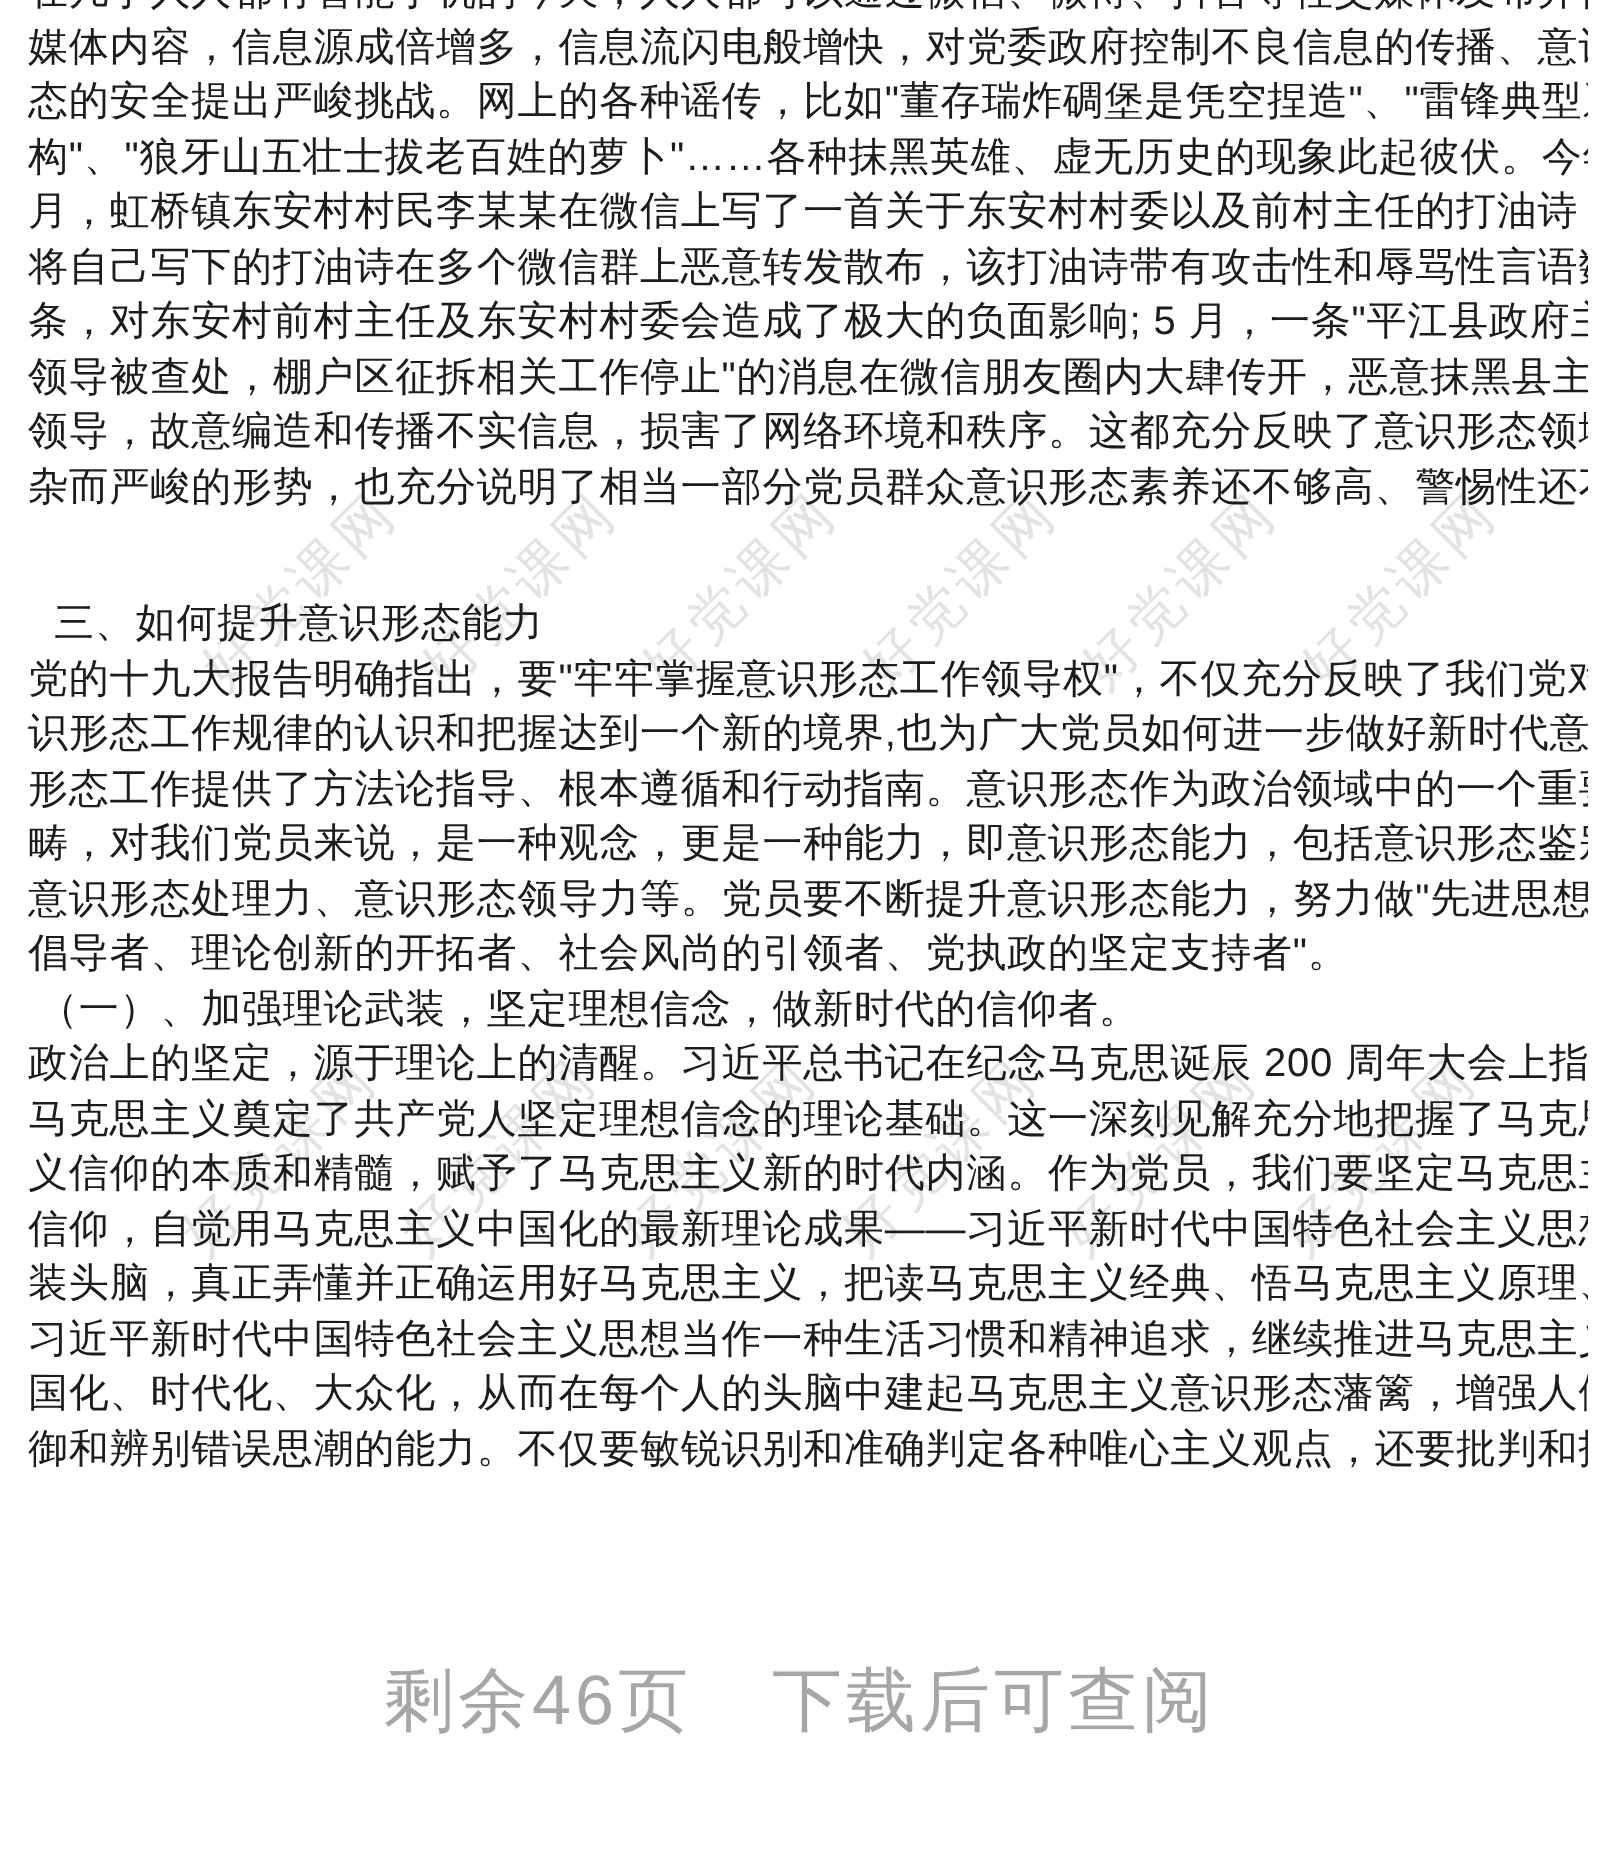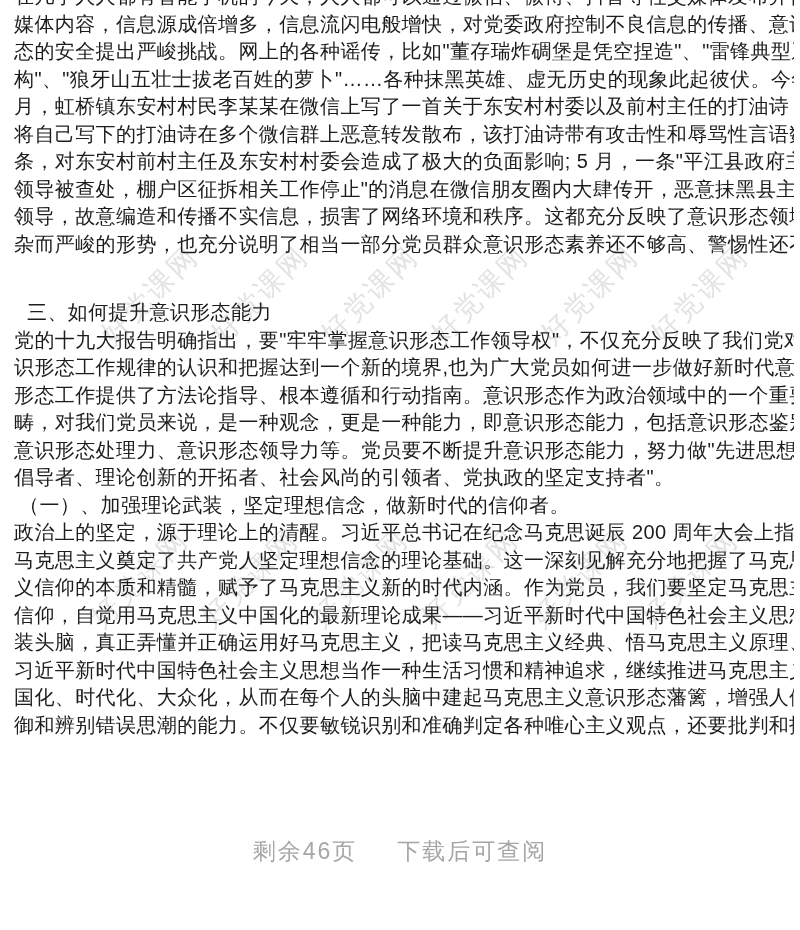--- a/index.html
+++ b/index.html
@@ -26,21 +26,21 @@
   .line{
     height:27.5px;line-height:27.5px;font-size:20px;
     letter-spacing:0.4px;white-space:nowrap;overflow:hidden;
   }
   .line.clipped{margin-top:-17px;}
   .line.heading{margin-top:41px;padding-left:13px;}
   .line.subheading{padding-left:5px;}
   
   .footer{
     position:absolute;top:831px;left:0;width:100%;z-index:1;
-    text-align:center;font-size:23px;line-height:40px;
+    text-align:center;font-size:35px;line-height:40px;
     color:var(--footer-color,#a6a6a6);letter-spacing:2px;white-space:nowrap;
   }
   .footer .gap{display:inline-block;width:40px;}
 </style>
 </head>
 <body>
 
 <div class="page">
   <div class="wm-layer">
       <span class="wm" style="left: 150px; top: 295px;">好党课网</span>

